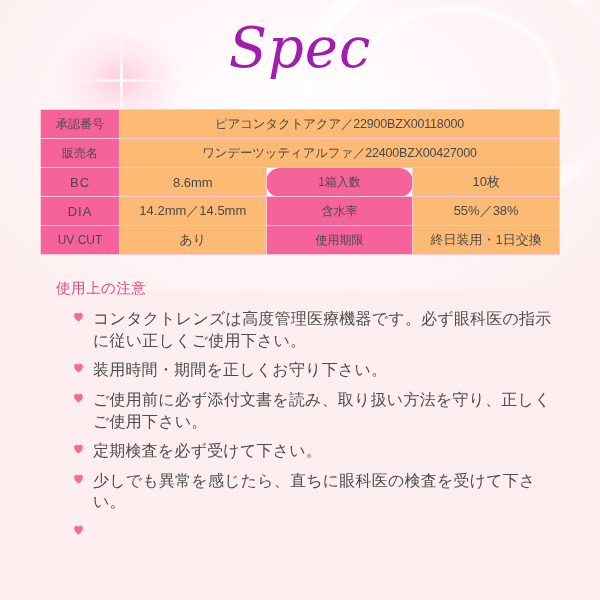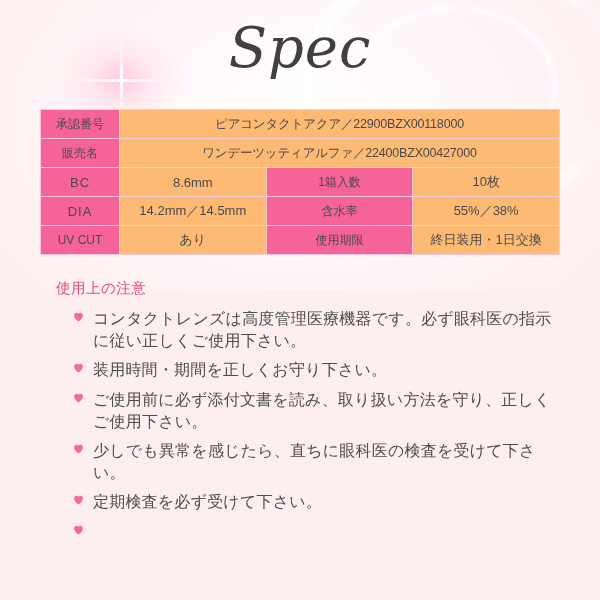--- a/index.html
+++ b/index.html
@@ -85,21 +85,21 @@
   }
 
   
   .title {
     position: relative;
     text-align: center;
     padding-top: 14px;
     font-family: "DejaVu Serif", serif;
     font-style: italic;
     font-size: 56px;
-    color: #404040;
+    color: #a21caf;
     letter-spacing: 1px;
     line-height: 1.2;
     font-weight: 400;
     text-shadow: 0 0 14px rgba(255,255,255,0.9);
   }
 
   
   .spec-wrap {
     position: relative;
     margin: 28px auto 0;
@@ -194,21 +194,21 @@
         <td class="lbl small" style="width:78px;">承認番号</td>
         <td class="val tight" colspan="3">ピアコンタクトアクア／22900BZX00118000</td>
       </tr>
       <tr>
         <td class="lbl small">販売名</td>
         <td class="val tight" colspan="3">ワンデーツッティアルファ／22400BZX00427000</td>
       </tr>
       <tr class="row-tall">
         <td class="lbl">BC</td>
         <td class="val" style="width:160px;">8.6mm</td>
-        <td class="lbl small" style="width:70px;">1箱入数</td>
+        <td class="lbl small" style="width:70px;border-radius:14px;">1箱入数</td>
         <td class="val">10枚</td>
       </tr>
       <tr class="row-tall">
         <td class="lbl">DIA</td>
         <td class="val">14.2mm／14.5mm</td>
         <td class="lbl small">含水率</td>
         <td class="val">55%／38%</td>
       </tr>
       <tr class="row-tall">
         <td class="lbl small">UV CUT</td>
@@ -249,32 +249,32 @@
     </span>
     <span class="note-text">ご使用前に必ず添付文書を読み、取り扱い方法を守り、正しくご使用下さい。</span>
   </div>
 
   <div class="note-item">
     <span class="heart">
       <svg width="13" height="13" viewBox="0 0 24 24">
           <path d="M12 21s-8-5.1-8-10.5A4.5 4.5 0 0 1 12 7a4.5 4.5 0 0 1 8 3.5C20 15.9 12 21 12 21z" fill="#f8689d"></path>
         </svg>
     </span>
+    <span class="note-text">定期検査を必ず受けて下さい。</span>
+  </div>
+
+  <div class="note-item">
+    <span class="heart">
+      <svg width="13" height="13" viewBox="0 0 24 24">
+          <path d="M12 21s-8-5.1-8-10.5A4.5 4.5 0 0 1 12 7a4.5 4.5 0 0 1 8 3.5C20 15.9 12 21 12 21z" fill="#f8689d"></path>
+        </svg>
+    </span>
     <span class="note-text">少しでも異常を感じたら、直ちに眼科医の検査を受けて下さい。</span>
   </div>
 
   <div class="note-item">
     <span class="heart">
       <svg width="13" height="13" viewBox="0 0 24 24">
           <path d="M12 21s-8-5.1-8-10.5A4.5 4.5 0 0 1 12 7a4.5 4.5 0 0 1 8 3.5C20 15.9 12 21 12 21z" fill="#f8689d"></path>
         </svg>
     </span>
-    <span class="note-text">定期検査を必ず受けて下さい。</span>
-  </div>
-
-  <div class="note-item">
-    <span class="heart">
-      <svg width="13" height="13" viewBox="0 0 24 24">
-          <path d="M12 21s-8-5.1-8-10.5A4.5 4.5 0 0 1 12 7a4.5 4.5 0 0 1 8 3.5C20 15.9 12 21 12 21z" fill="#f8689d"></path>
-        </svg>
-    </span>
   </div>
 </div>
 
 </body></html>

